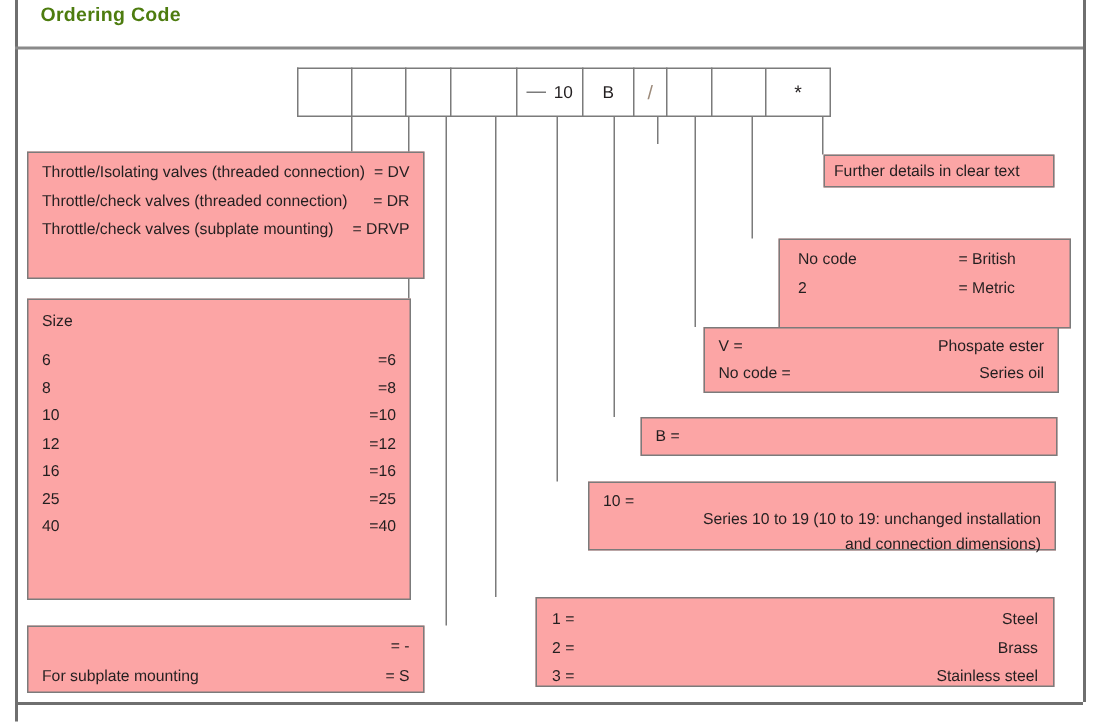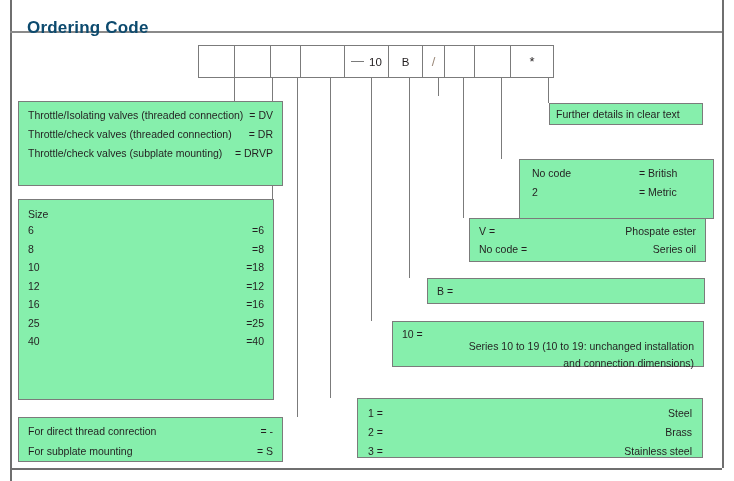--- a/index.html
+++ b/index.html
@@ -8,22 +8,22 @@
     font-family:"Liberation Sans","DejaVu Sans",sans-serif;
     color:#231f20;
   }
   
   .page-left-rule{position:absolute;left:10px;top:0;width:2px;height:481px;background:#6f6f6f;}
   .page-right-rule{position:absolute;left:722px;top:0;width:2px;height:468px;background:#6f6f6f;}
   .header-rule{position:absolute;left:10px;top:31px;width:712px;height:2px;background:#8a8a8a;}
   .footer-rule{position:absolute;left:10px;top:468px;width:712px;height:2px;background:#6f6f6f;}
 
   .page-title{
-    position:absolute;left:27px;top:18px;
-    font-size:17px;font-weight:bold;letter-spacing:.2px;color:#0c4a6e;
+    position:absolute;left:27px;top:2px;
+    font-size:13px;font-weight:bold;letter-spacing:.2px;color:#4d7c0f;
     white-space:nowrap;
   }
 
   
   .code-row{position:absolute;left:198px;top:45px;height:33px;display:flex;}
   .code-cell{
     border:1px solid #7b7b7b;border-right:none;
     height:33px;box-sizing:border-box;
     display:flex;align-items:center;justify-content:center;
     font-size:11.5px;color:#231f20;background:#fff;
@@ -36,34 +36,34 @@
   .cell-w44{width:44px;}
   .dash-mark{display:inline-block;width:13px;height:1px;background:#7b7b7b;}
   .slash-mark{font-size:13px;color:#9c8a7a;}
   .star-mark{font-size:13px;line-height:6px;}
 
   
   .vline{position:absolute;width:1px;background:#7b7b7b;}
 
   
   .box{
-    position:absolute;border:1px solid #7b7b7b;background:#86efac;
+    position:absolute;border:1px solid #7b7b7b;background:#fca5a5;
     box-sizing:border-box;font-size:10.5px;color:#231f20;
   }
   .row{display:flex;align-items:baseline;white-space:nowrap;}
   .row .lbl{flex:0 0 auto;}
   .row .val{margin-left:auto;text-align:right;}
 
   
   #box-types{left:18px;top:101px;width:265px;height:85px;padding:7px 9px 0 9px;}
   #box-types .row{margin-bottom:7px;}
 
   #box-size{left:18px;top:199px;width:256px;height:201px;padding:8px 9px 0 9px;}
   #box-size .row{margin-bottom:6.5px;}
-  #box-size .hdr{margin-bottom:4px;}
+  #box-size .hdr{margin-bottom:14px;}
 
   #box-mount{left:18px;top:417px;width:265px;height:45px;padding:7px 9px 0 9px;}
   #box-mount .row{margin-bottom:8px;}
 
   #box-further{left:549px;top:103px;width:154px;height:22px;padding:4px 6px 12px 6px;}
 
   #box-units{left:519px;top:159px;width:195px;height:60px;padding:7px 12px 0 12px;}
   #box-units .row{margin-bottom:7px;}
   #box-units .val{min-width:62px;text-align:left;margin-left:auto;}
 
@@ -165,21 +165,21 @@
   <div class="row">
       <span class="lbl">6</span>
       <span class="val">=6</span>
     </div>
   <div class="row">
       <span class="lbl">8</span>
       <span class="val">=8</span>
     </div>
   <div class="row">
       <span class="lbl">10</span>
-      <span class="val">=18</span>
+      <span class="val">=10</span>
     </div>
   <div class="row">
       <span class="lbl">12</span>
       <span class="val">=12</span>
     </div>
   <div class="row">
       <span class="lbl">16</span>
       <span class="val">=16</span>
     </div>
   <div class="row">
@@ -187,21 +187,20 @@
       <span class="val">=25</span>
     </div>
   <div class="row">
       <span class="lbl">40</span>
       <span class="val">=40</span>
     </div>
 </div>
 
 <div class="box" id="box-mount">
   <div class="row">
-    <span class="lbl">For direct thread conrection</span>
     <span class="val">= -</span>
   </div>
   <div class="row">
     <span class="lbl">For subplate mounting</span>
     <span class="val">= S</span>
   </div>
 </div>
 
 <div class="box" id="box-further">
   <div class="row">

